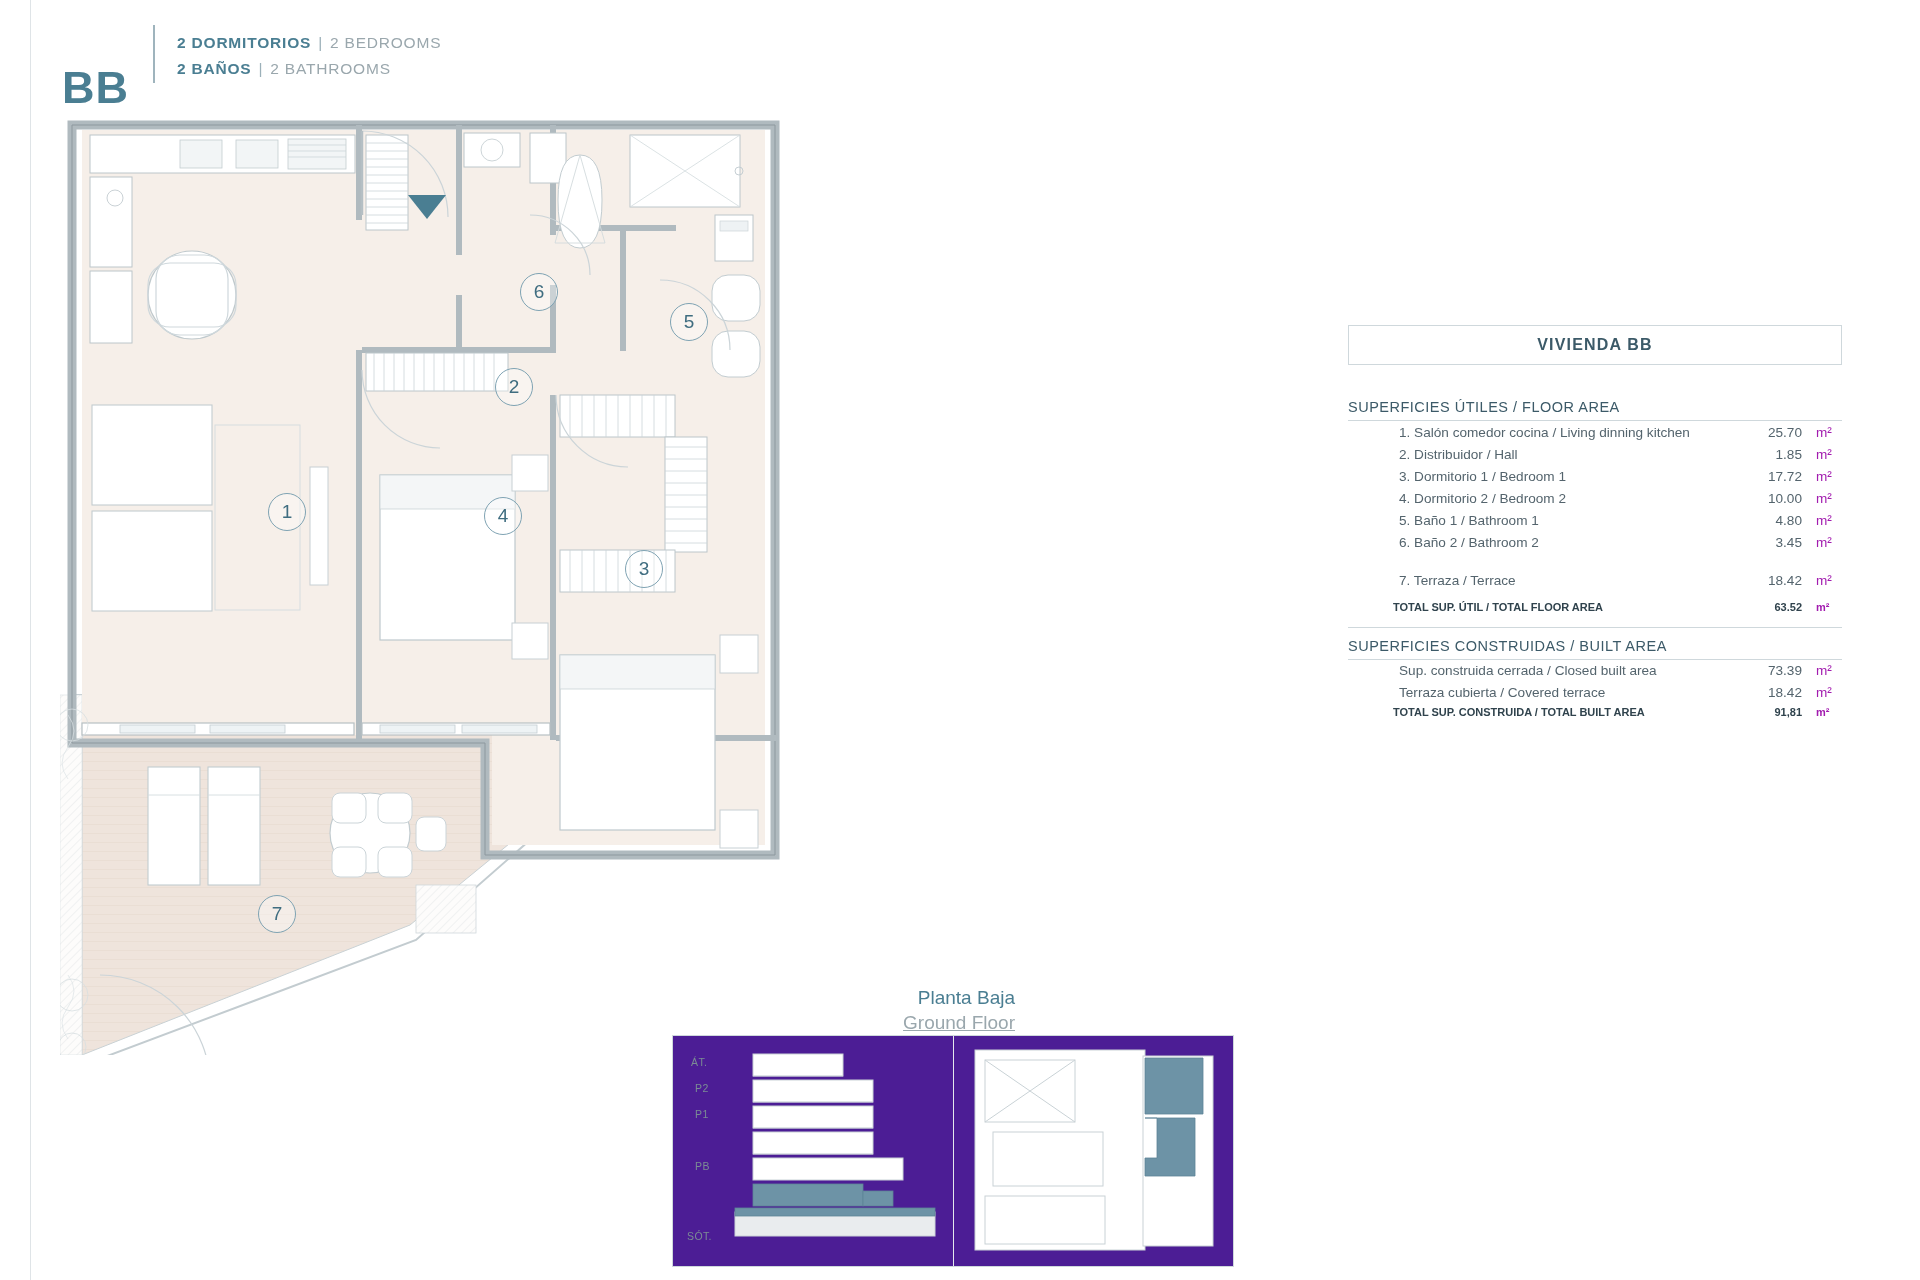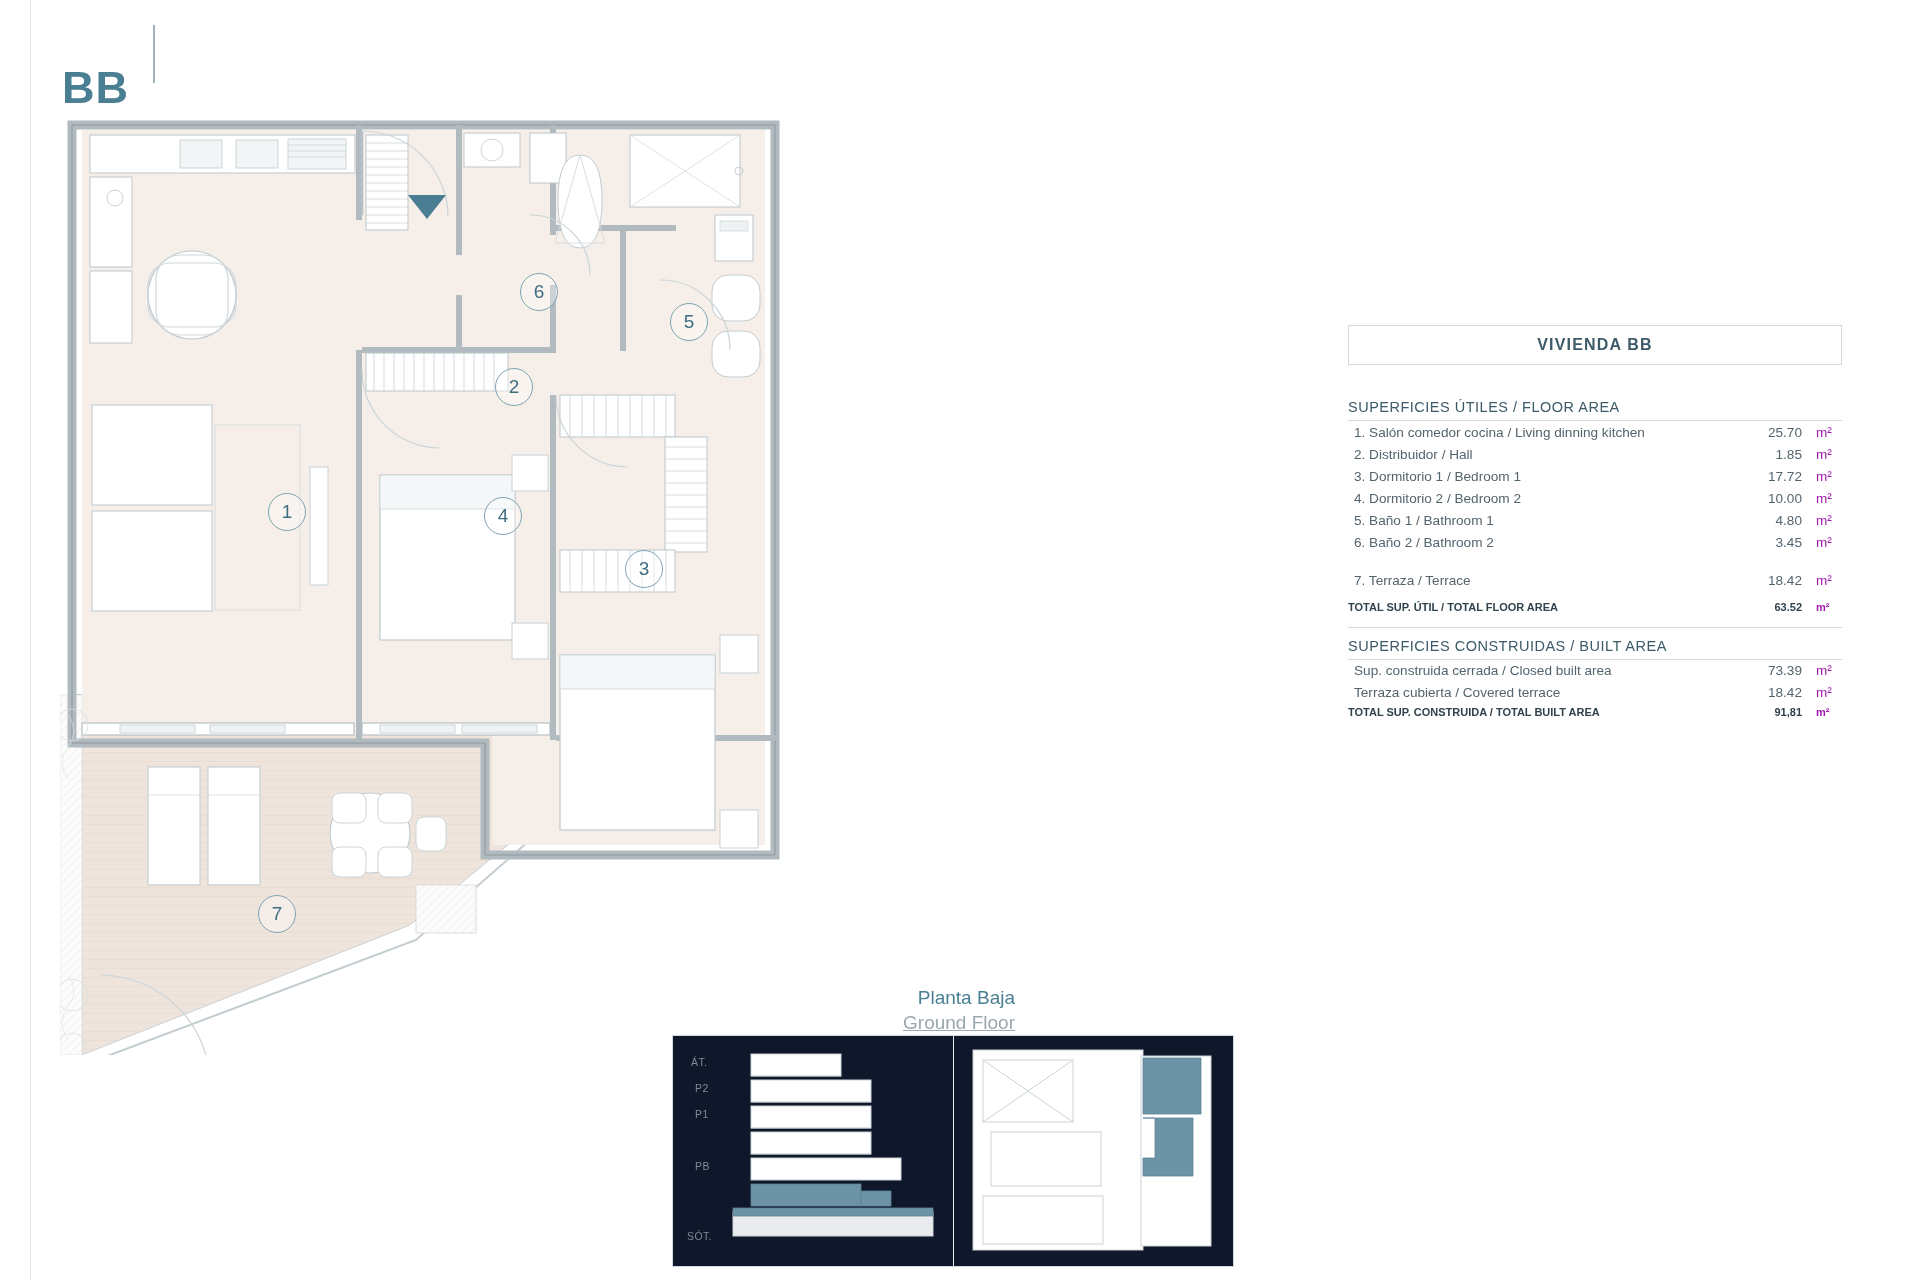--- a/index.html
+++ b/index.html
@@ -130,21 +130,22 @@
   }
 
   
   .keyplan {
     position: absolute;
     left: 672px;
     top: 1035px;
     width: 560px;
     height: 230px;
     border: 1px solid #cfd8dc;
-    background: #0f172a;
+    background: #4c1d95;
+    text-align: right;
   }
   .keyplan .divider {
     position: absolute;
     left: 50%;
     top: 0;
     width: 1px;
     height: 100%;
     background: #e4e9ec;
   }
   .kp-level-label {
@@ -181,20 +182,21 @@
     color: #3c5a68;
     padding-bottom: 5px;
     border-bottom: 1px solid #cfd8dc;
   }
   .row {
     display: flex;
     align-items: flex-start;
     font-size: 13.6px;
     color: #54646d;
     padding: 3.5px 0;
+    margin-left: 45px;
   }
   .row .label { flex: 1; }
   .row .value {
     width: 62px;
     text-align: right;
     padding-right: 14px;
   }
   .row .unit {
     width: 26px;
     text-align: left;
@@ -218,20 +220,28 @@
 </head>
 <body>
 
 <div class="page">
 
   <div class="left-rule"></div>
 
   <div class="header">
     <div class="header-code">BB</div>
     <div class="header-divider"></div>
+    <div class="header-text">
+      <div class="header-line">
+        <span class="es">2 DORMITORIOS</span><span class="sep">|</span><span class="en">2 BEDROOMS</span>
+      </div>
+      <div class="header-line">
+        <span class="es">2 BAÑOS</span><span class="sep">|</span><span class="en">2 BATHROOMS</span>
+      </div>
+    </div>
   </div>
 
   <div class="plan">
     <svg width="960" height="960" viewBox="0 0 960 960" xmlns="http://www.w3.org/2000/svg">
       <defs>
         <pattern id="terrdeck" width="9" height="9" patternUnits="userSpaceOnUse">
           <rect width="9" height="9" fill="#efe4dc"></rect>
           <line x1="0" y1="0" x2="9" y2="0" stroke="#e3d4c9" stroke-width="0.8"></line>
         </pattern>
         <pattern id="hatch" width="6" height="6" patternUnits="userSpaceOnUse" patternTransform="rotate(45)">

